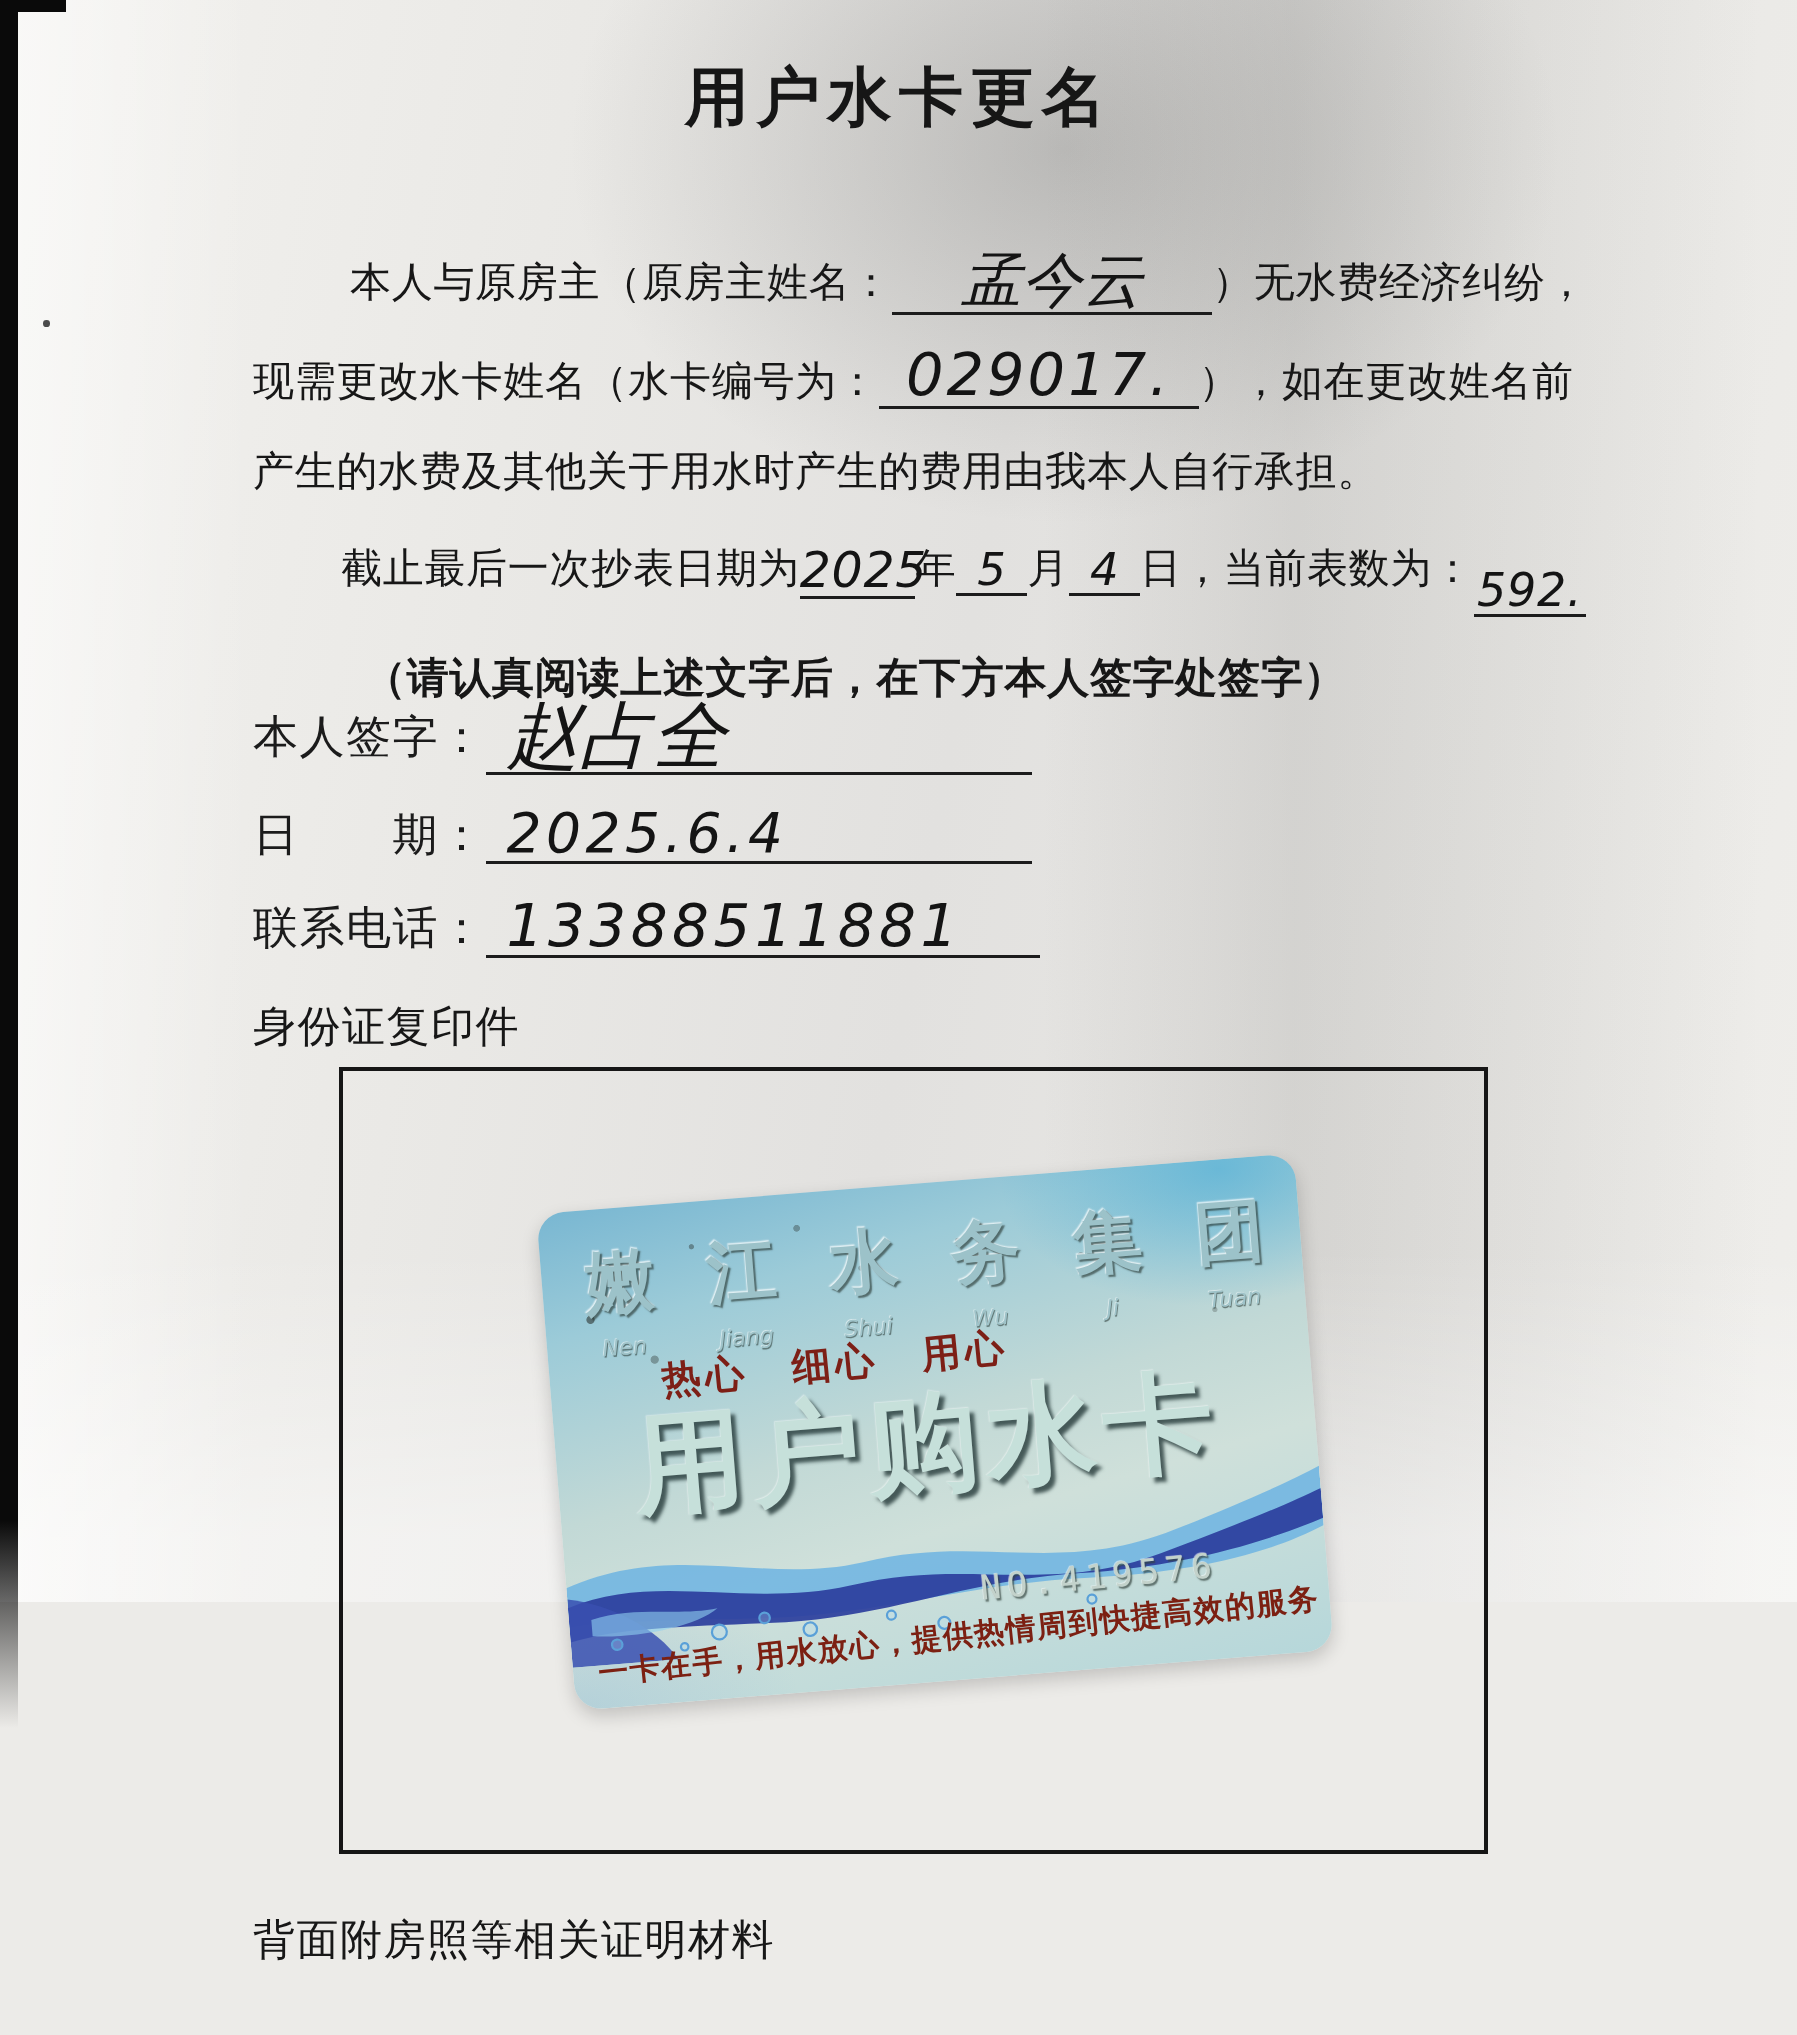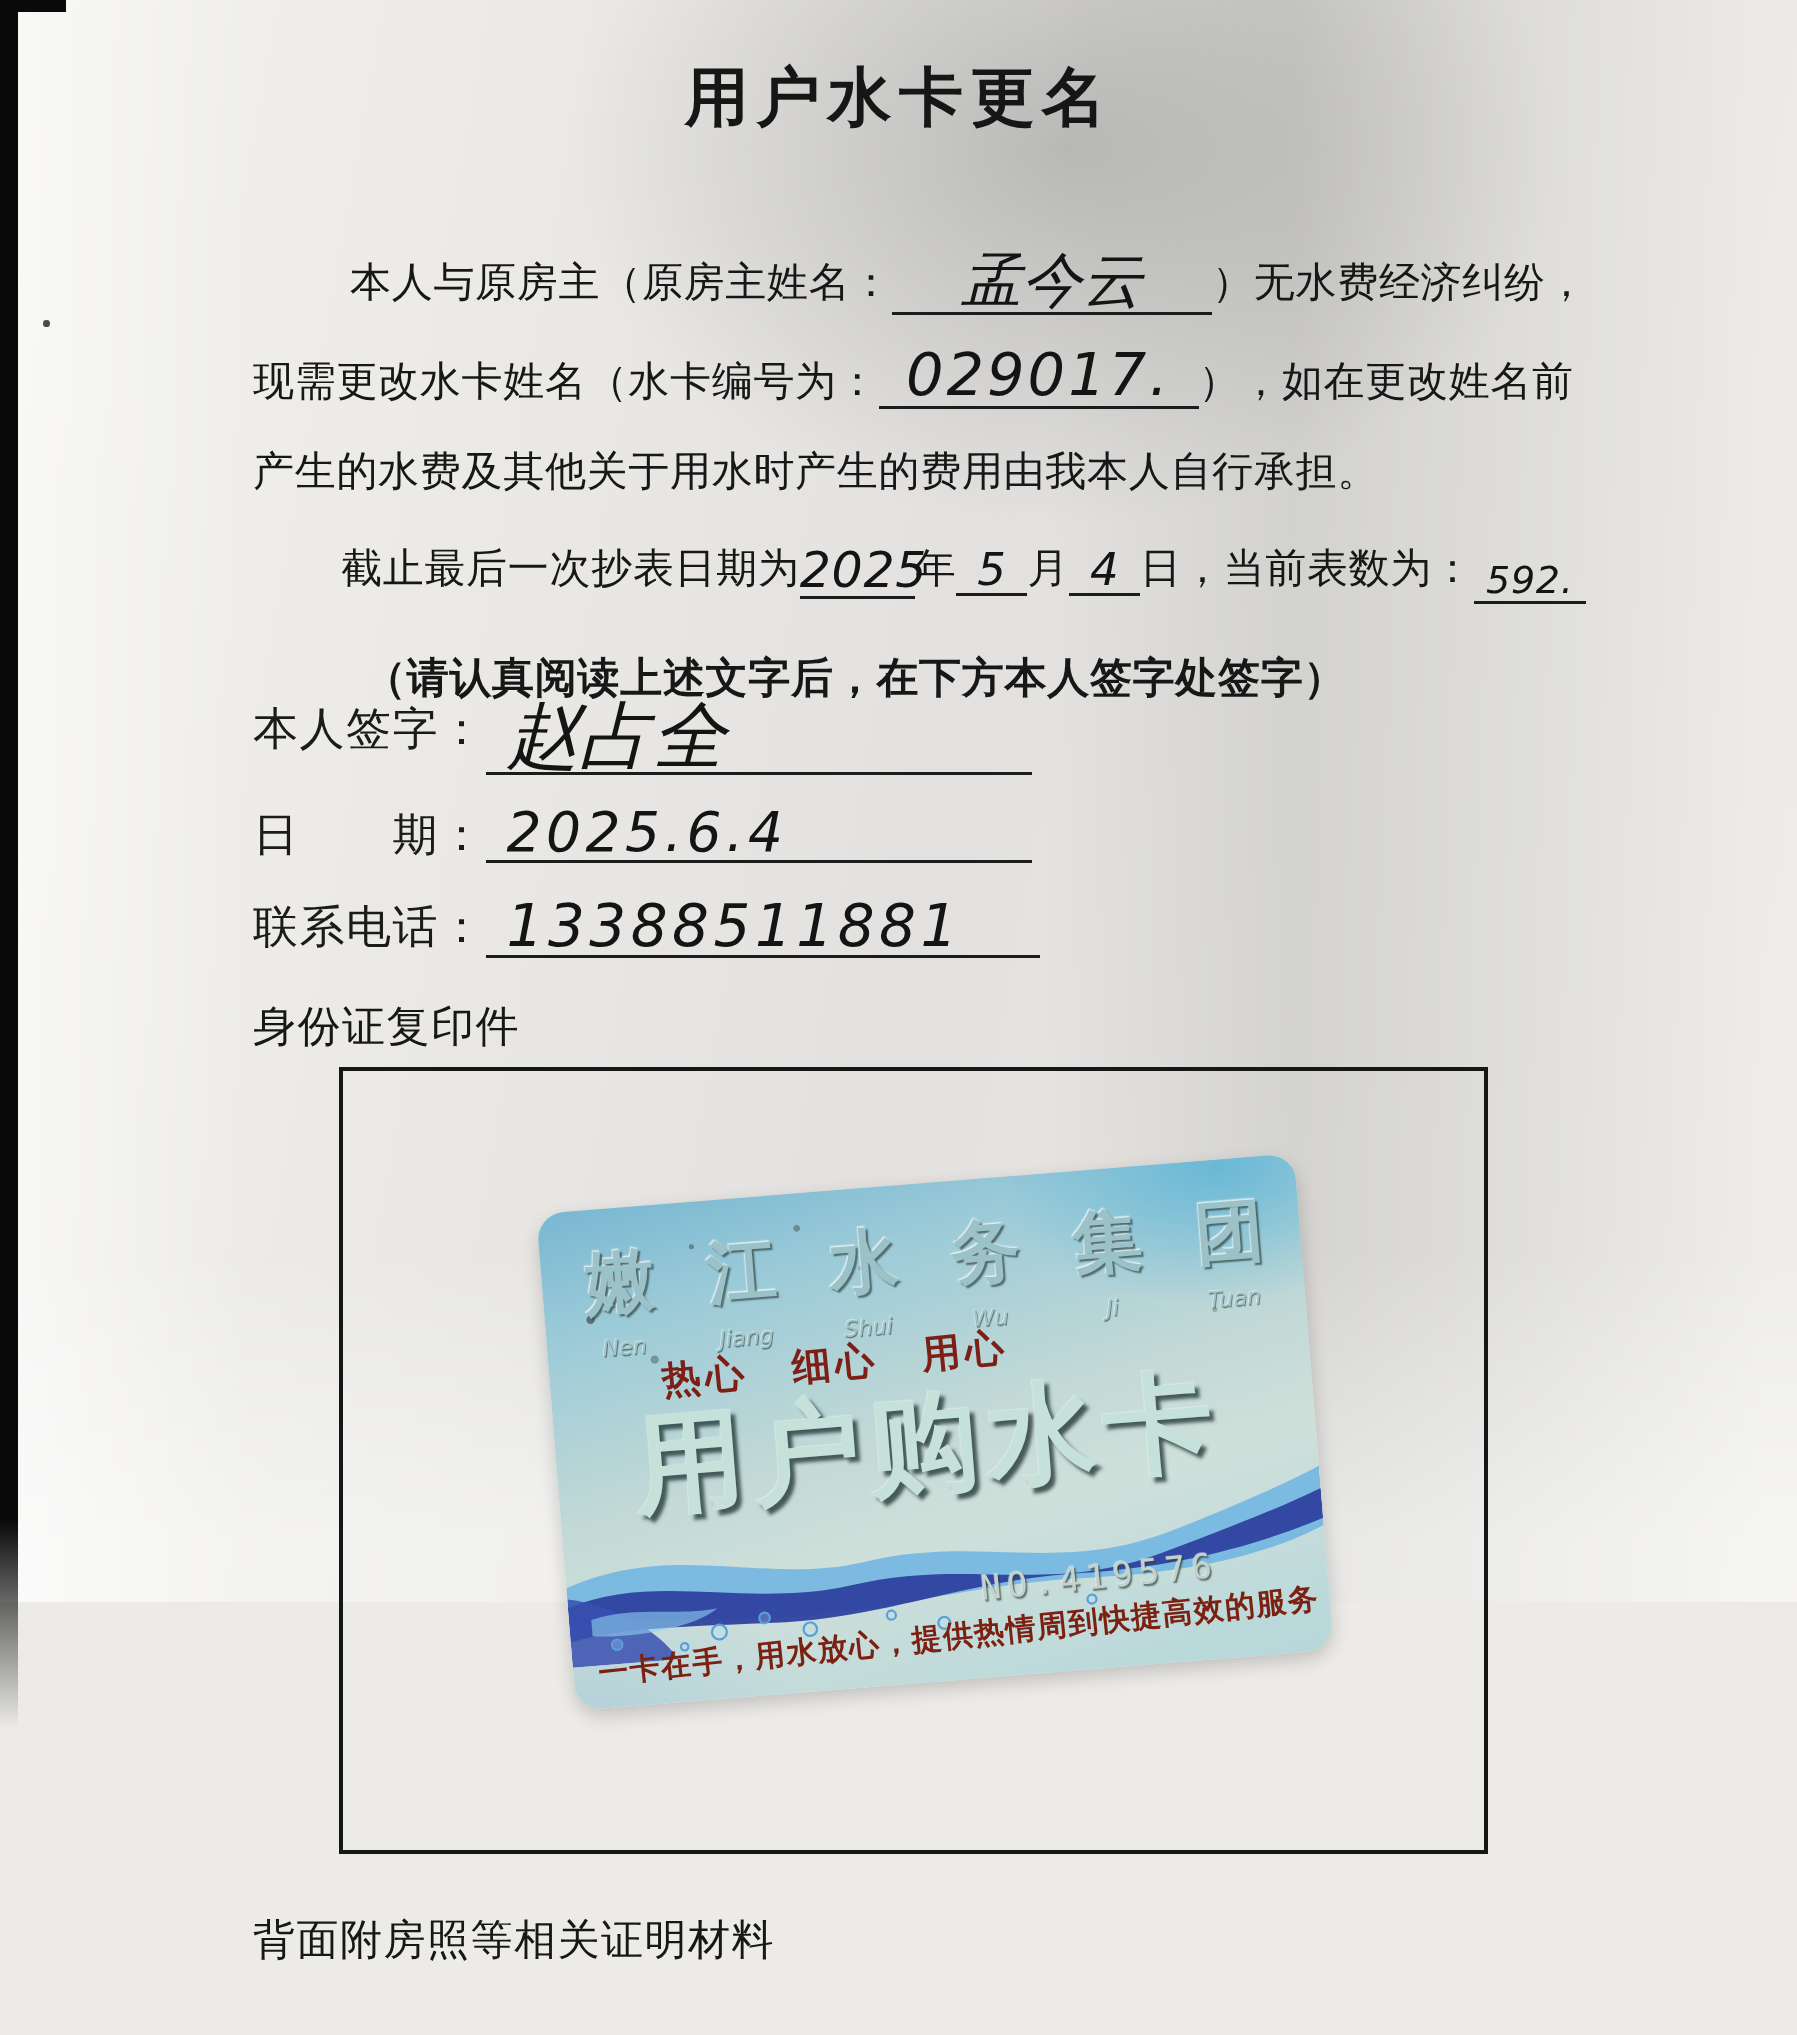--- a/index.html
+++ b/index.html
@@ -32,23 +32,23 @@
   .notice{font-family:"Liberation Sans", sans-serif;font-weight:bold;font-size:42px;}
 
   .fill{display:inline-block;border-bottom:3px solid #1c1c1c;text-align:center;vertical-align:bottom;line-height:1.05;}
   .hand{font-family:"DejaVu Sans", sans-serif;font-style:italic;color:#141414;}
 
   .w-name{width:320px;font-size:60px;position:relative;top:4.5px;}
   .w-cardno{width:320px;font-size:59px;letter-spacing:3px;}
   .w-year{width:115px;font-size:49px;position:relative;top:3px;}
   .w-month{width:71px;font-size:45px;}
   .w-day{width:71px;font-size:45px;}
-  .w-reading{width:112px;font-size:38px;position:relative;top:8px;}
-
-  .frow{position:absolute;left:253px;display:flex;align-items:flex-start;white-space:nowrap;}
+  .w-reading{width:112px;font-size:46px;position:relative;top:21px;}
+
+  .frow{position:absolute;left:253px;display:flex;align-items:center;white-space:nowrap;}
   .frow .flabel{font-size:45px;letter-spacing:1.5px;}
   .frow .fline{display:inline-block;border-bottom:3px solid #1c1c1c;text-align:left;padding-left:21px;line-height:1.0;}
   .sig-line{width:525px;font-size:73px;}
   .date-line{width:525px;font-size:55px;letter-spacing:4.5px;}
   .phone-line{width:533px;font-size:58px;letter-spacing:4.5px;}
 
   .plain-note{position:absolute;left:253px;font-size:43px;letter-spacing:1.5px;color:#171717;text-align:right;}
 
   
   .photo-box{position:absolute;left:339px;top:1067px;width:1141px;height:779px;border:4.5px solid #161616;}

